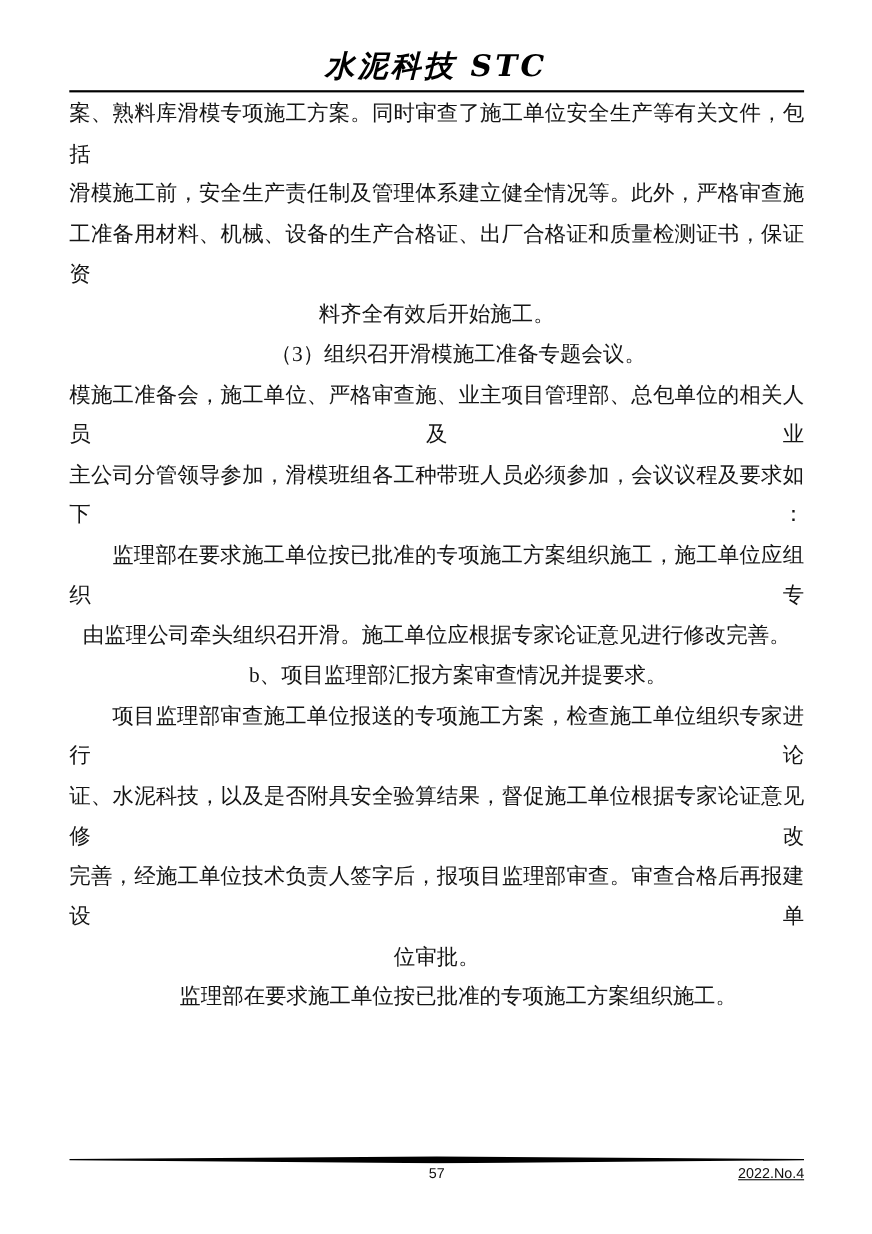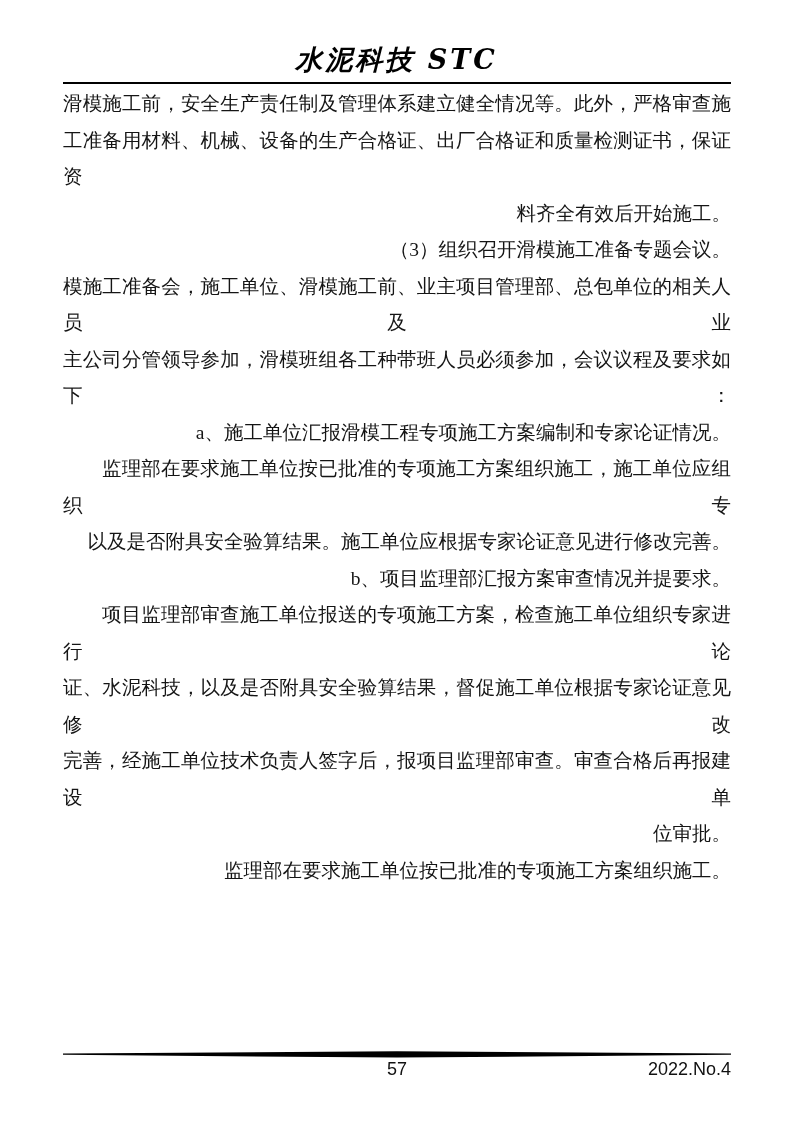--- a/index.html
+++ b/index.html
@@ -44,21 +44,21 @@
     position: absolute;
     top: 86px;
     left: 63px;
     width: 668px;
     font-size: 19.5px;
     line-height: 36.5px;
     color: #151515;
   }
   .line {
     white-space: nowrap;
-    text-align: right;
+    text-align: center;
   }
   .line.fill {
     white-space: normal;
     text-align: justify;
     text-align-last: justify;
   }
   .line.indent {
     text-indent: 2em;
   }
   
@@ -70,54 +70,55 @@
     height: 7px;
     display: block;
   }
   .footer-texts {
     position: absolute;
     top: 1059px;
     left: 63px;
     width: 668px;
     height: 20px;
     font-family: "Liberation Sans", sans-serif;
-    font-size: 18px;
+    font-size: 13px;
     color: #111111;
   }
   .page-num {
     position: absolute;
     left: 0;
     right: 0;
     text-align: center;
   }
   .issue {
     position: absolute;
     right: 0;
     text-align: right;
+    text-decoration: underline;
   }
 </style>
 </head>
 <body>
 
 <div class="page">
 
   <div class="journal-title">水泥科技 STC</div>
 
   <div class="header-rule"></div>
 
   <div class="body-text" id="body-lines">
+      <div class="line fill">案、熟料库滑模专项施工方案。同时审查了施工单位安全生产等有关文件，包括</div>
       <div class="line fill">滑模施工前，安全生产责任制及管理体系建立健全情况等。此外，严格审查施</div>
       <div class="line fill">工准备用材料、机械、设备的生产合格证、出厂合格证和质量检测证书，保证资</div>
       <div class="line">料齐全有效后开始施工。</div>
       <div class="line indent">（3）组织召开滑模施工准备专题会议。</div>
-      <div class="line fill">模施工准备会，施工单位、滑模施工前、业主项目管理部、总包单位的相关人员及业</div>
+      <div class="line fill">模施工准备会，施工单位、严格审查施、业主项目管理部、总包单位的相关人员及业</div>
       <div class="line fill">主公司分管领导参加，滑模班组各工种带班人员必须参加，会议议程及要求如下：</div>
-      <div class="line indent">a、施工单位汇报滑模工程专项施工方案编制和专家论证情况。</div>
       <div class="line indent fill">监理部在要求施工单位按已批准的专项施工方案组织施工，施工单位应组织专</div>
-      <div class="line">以及是否附具安全验算结果。施工单位应根据专家论证意见进行修改完善。</div>
+      <div class="line">由监理公司牵头组织召开滑。施工单位应根据专家论证意见进行修改完善。</div>
       <div class="line indent">b、项目监理部汇报方案审查情况并提要求。</div>
       <div class="line indent fill">项目监理部审查施工单位报送的专项施工方案，检查施工单位组织专家进行论</div>
       <div class="line fill">证、水泥科技，以及是否附具安全验算结果，督促施工单位根据专家论证意见修改</div>
       <div class="line fill">完善，经施工单位技术负责人签字后，报项目监理部审查。审查合格后再报建设单</div>
       <div class="line">位审批。</div>
       <div class="line indent">监理部在要求施工单位按已批准的专项施工方案组织施工。</div>
     </div>
 
   <svg class="footer-rule" viewBox="0 0 668 7" preserveAspectRatio="none">
     <polygon points="0,2.6 334,0.3 668,2.6 668,3.8 334,6.6 0,3.8" fill="#000000"></polygon>

